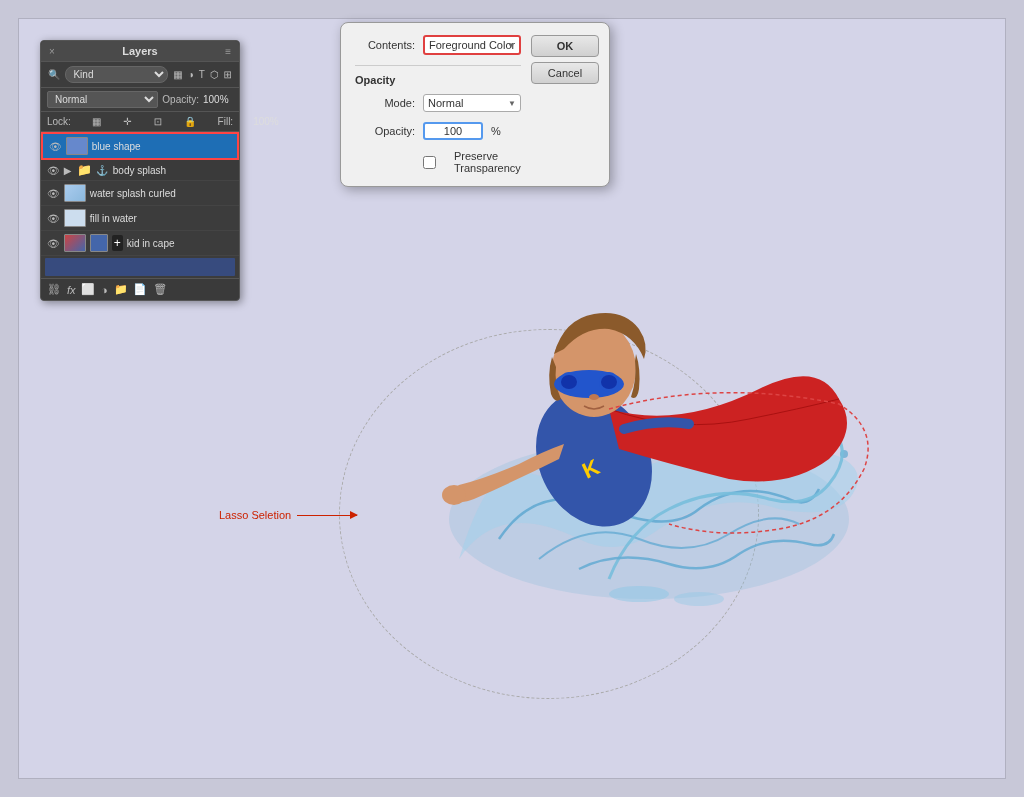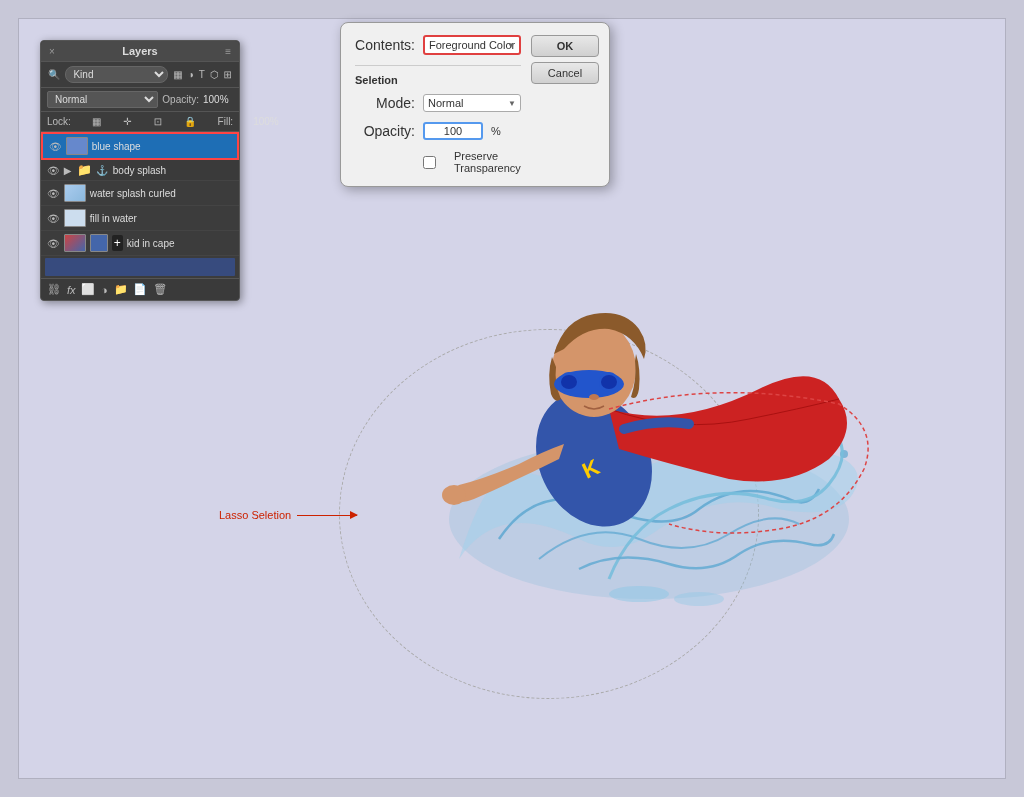--- a/index.html
+++ b/index.html
@@ -302,21 +302,21 @@
     }
 
     .dialog-row {
       display: flex;
       align-items: center;
       gap: 8px;
       margin-bottom: 10px;
     }
 
     .dialog-label {
-      font-size: 14px;
+      font-size: 11px;
       color: #333;
       min-width: 60px;
       text-align: right;
     }
 
     .dropdown-wrapper {
       position: relative;
       flex: 1;
       border: 2px solid #e04040;
       border-radius: 3px;
@@ -648,21 +648,21 @@
               <option>Background Color</option>
               <option>Color...</option>
               <option>Content-Aware</option>
               <option>Pattern</option>
             </select>
             <span class="chevron">▼</span>
           </div>
         </div>
 
         <div class="dialog-section">
-          <div class="section-label">Seletion</div>
+          <div class="section-label">Opacity</div>
 
           <div class="dialog-row">
             <span class="dialog-label">Mode:</span>
             <div class="mode-dropdown-wrapper">
               <select>
                 <option>Normal</option>
                 <option>Dissolve</option>
                 <option>Multiply</option>
                 <option>Screen</option>
               </select>

